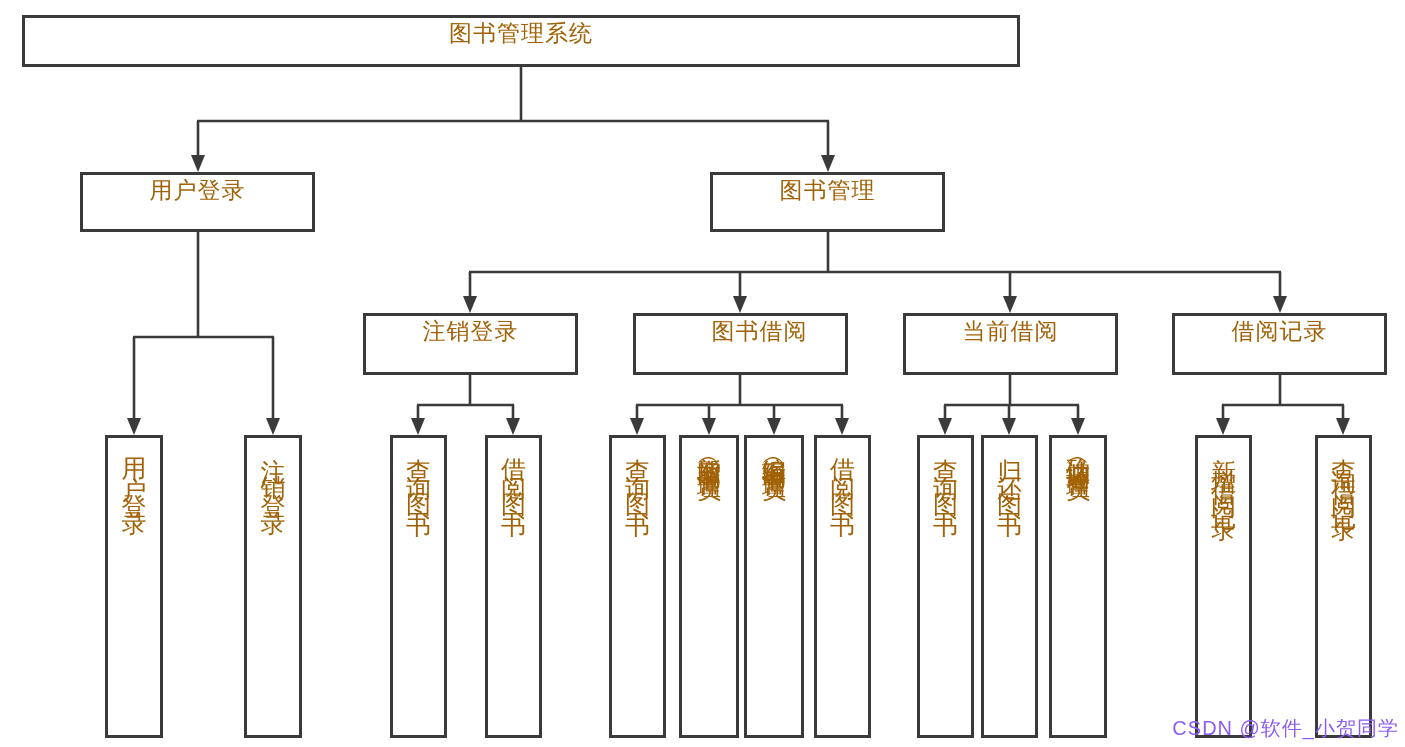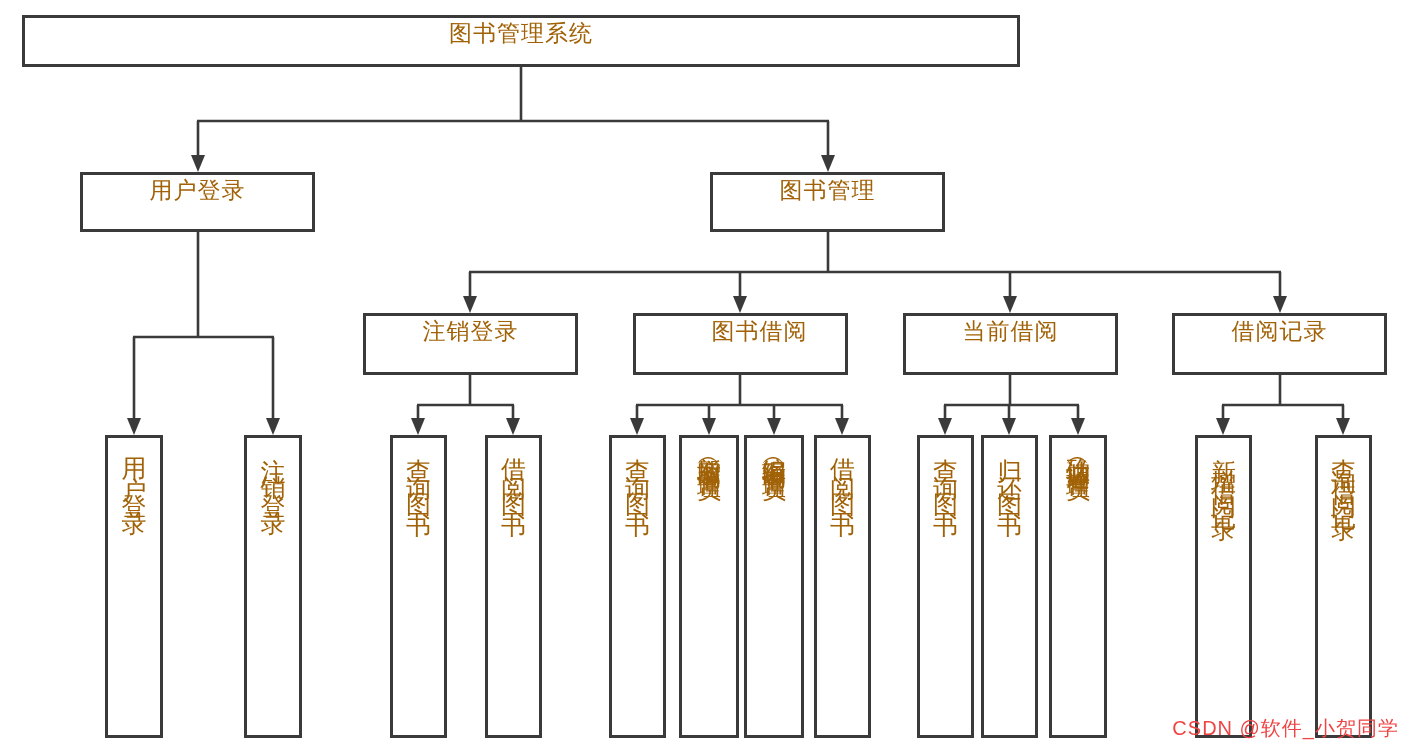--- a/index.html
+++ b/index.html
@@ -34,21 +34,21 @@
     text-orientation:mixed;
     line-height:1;
   }
   .ls4{letter-spacing:18px;}
   .ls6{letter-spacing:12px;}
   .ls9{letter-spacing:3px;font-size:24px;}
   .watermark{
     position:absolute;
     right:6px;bottom:5px;
     font-size:20px;
-    color:#ef4444;
+    color:#8b5cf6;
     letter-spacing:1px;
   }
 </style>
 </head>
 <body>
 
 <div class="stage">
 
   <svg class="wires" width="1405" height="747" viewBox="0 0 1405 747">
     <g stroke="#3a3a3a" stroke-width="2.6" fill="none">

